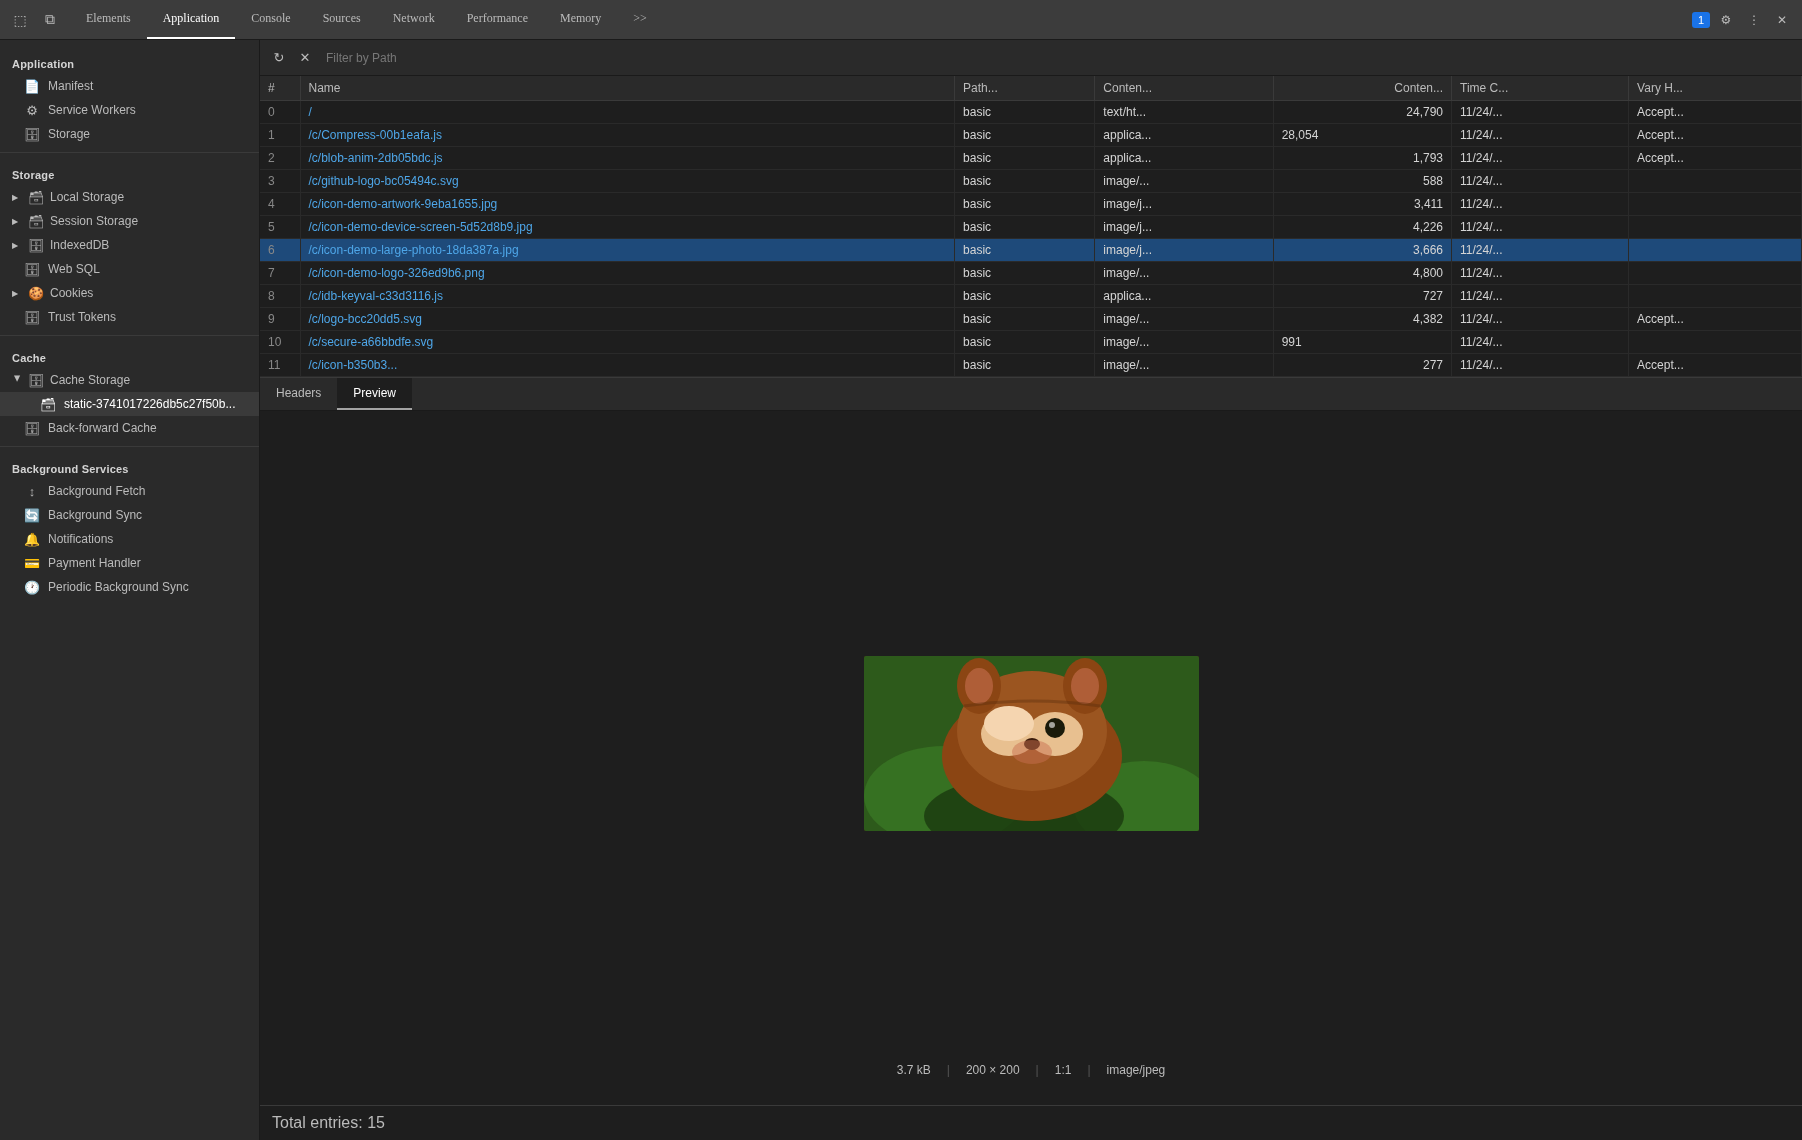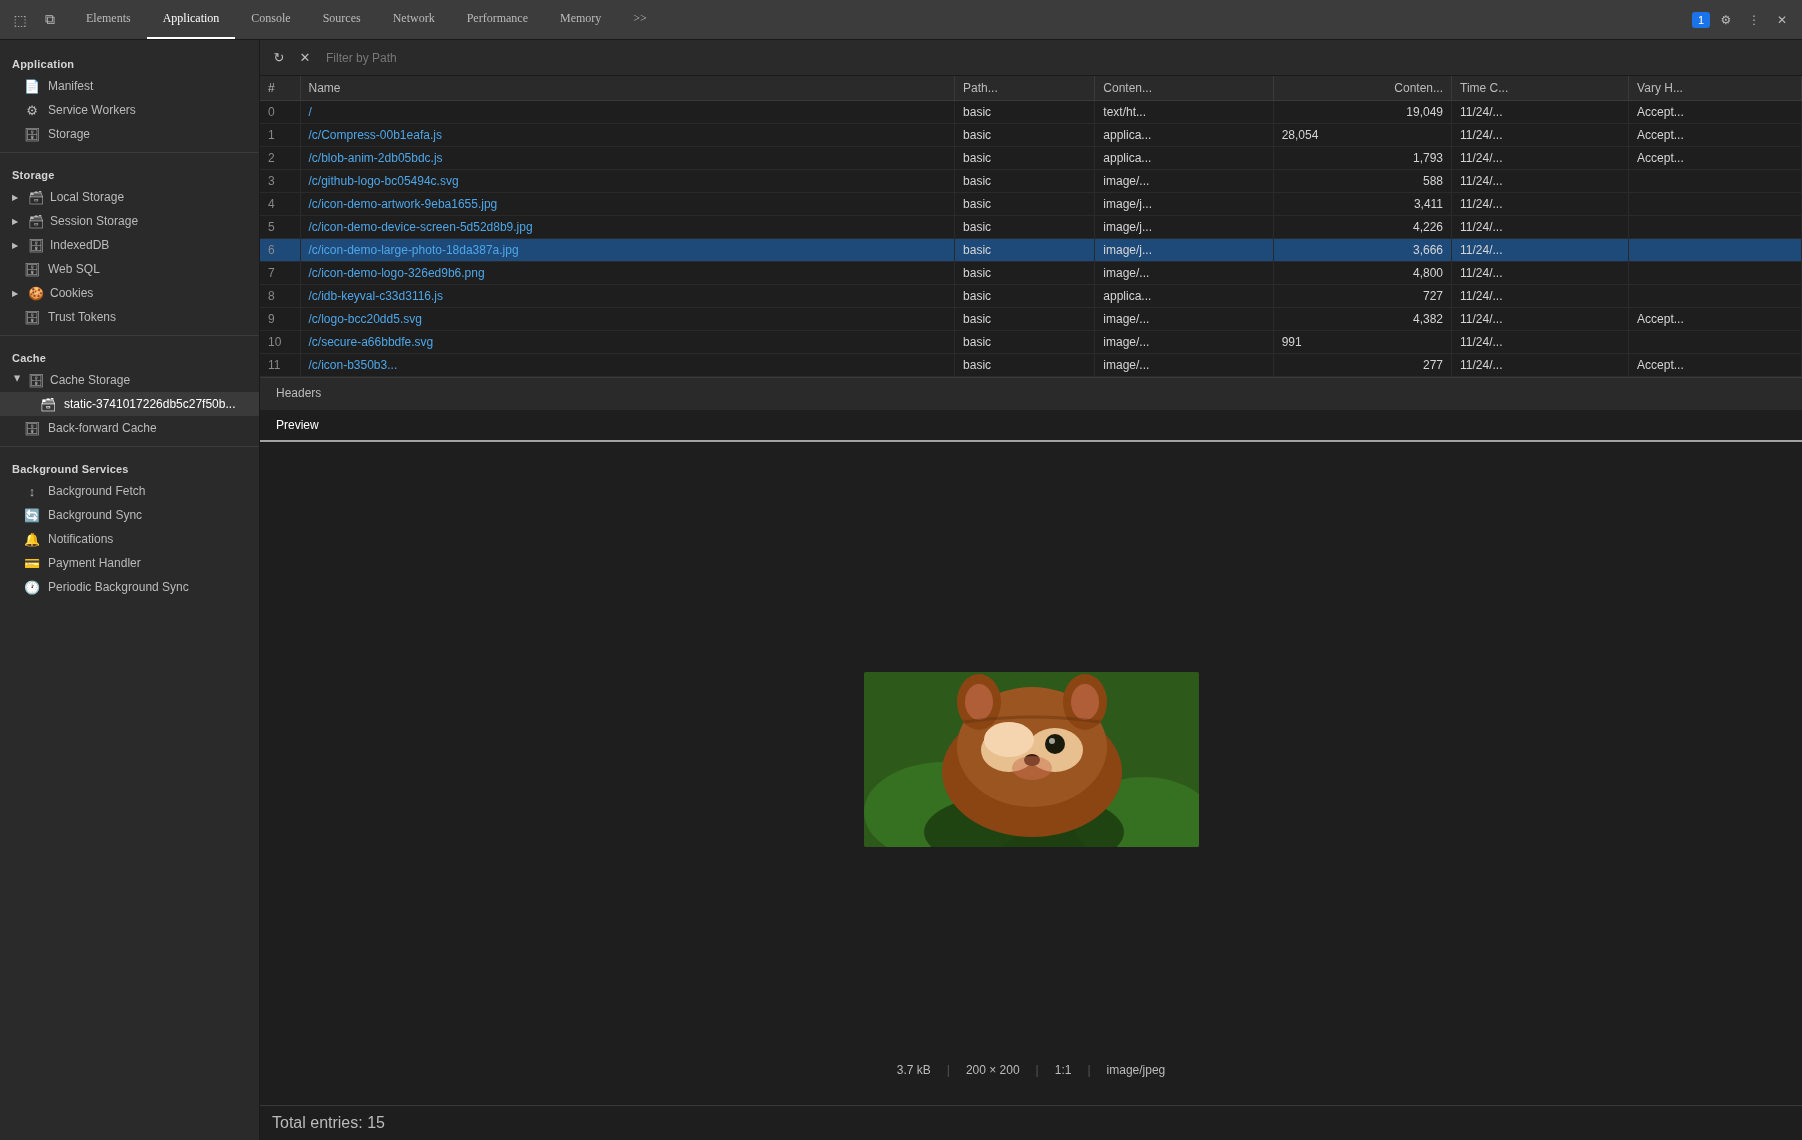--- a/index.html
+++ b/index.html
@@ -233,21 +233,20 @@
     }
     tbody td:first-child { color: #888; width: 40px; }
     tbody td.name-col { color: #4ea6e8; max-width: 400px; }
 
     
     .preview-tabs {
       display: flex;
       background: #2a2a2a;
       border-bottom: 1px solid #1a1a1a;
       flex-shrink: 0;
-      flex-direction: column;
     }
     .preview-tab {
       padding: 8px 16px;
       cursor: pointer;
       color: #bbb;
       font-size: 12px;
       border-bottom: 2px solid transparent;
     }
     .preview-tab.active {
       color: #fff;
@@ -457,21 +456,21 @@
             <th>Time C...</th>
             <th>Vary H...</th>
           </tr>
         </thead>
         <tbody id="table-body">
         <tr>
               <td>0</td>
               <td class="name-col">/</td>
               <td>basic</td>
               <td>text/ht...</td>
-              <td style="text-align: right;">19,049</td>
+              <td style="text-align: right;">24,790</td>
               <td>11/24/...</td>
               <td>Accept...</td>
             </tr>
             <tr>
               <td>1</td>
               <td class="name-col">/c/Compress-00b1eafa.js</td>
               <td>basic</td>
               <td>applica...</td>
               <td style="">28,054</td>
               <td>11/24/...</td>

